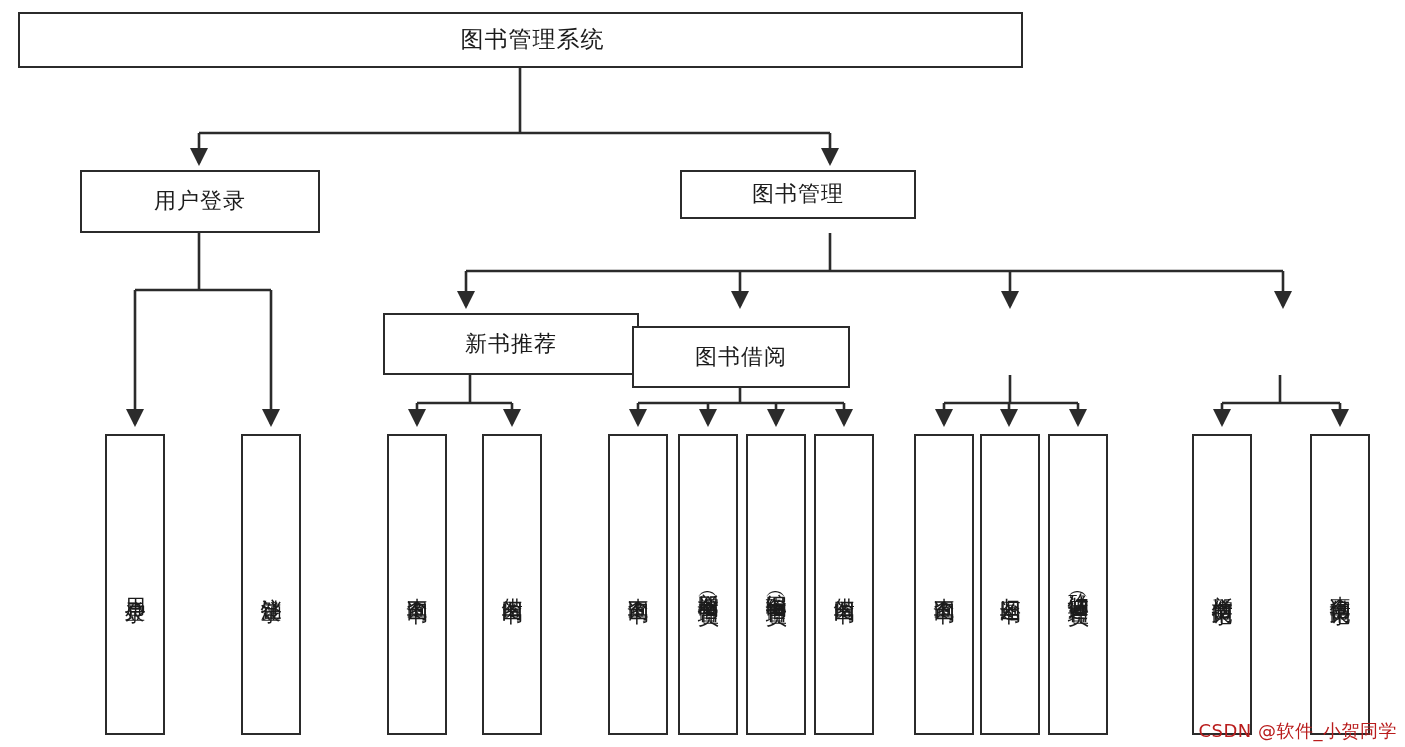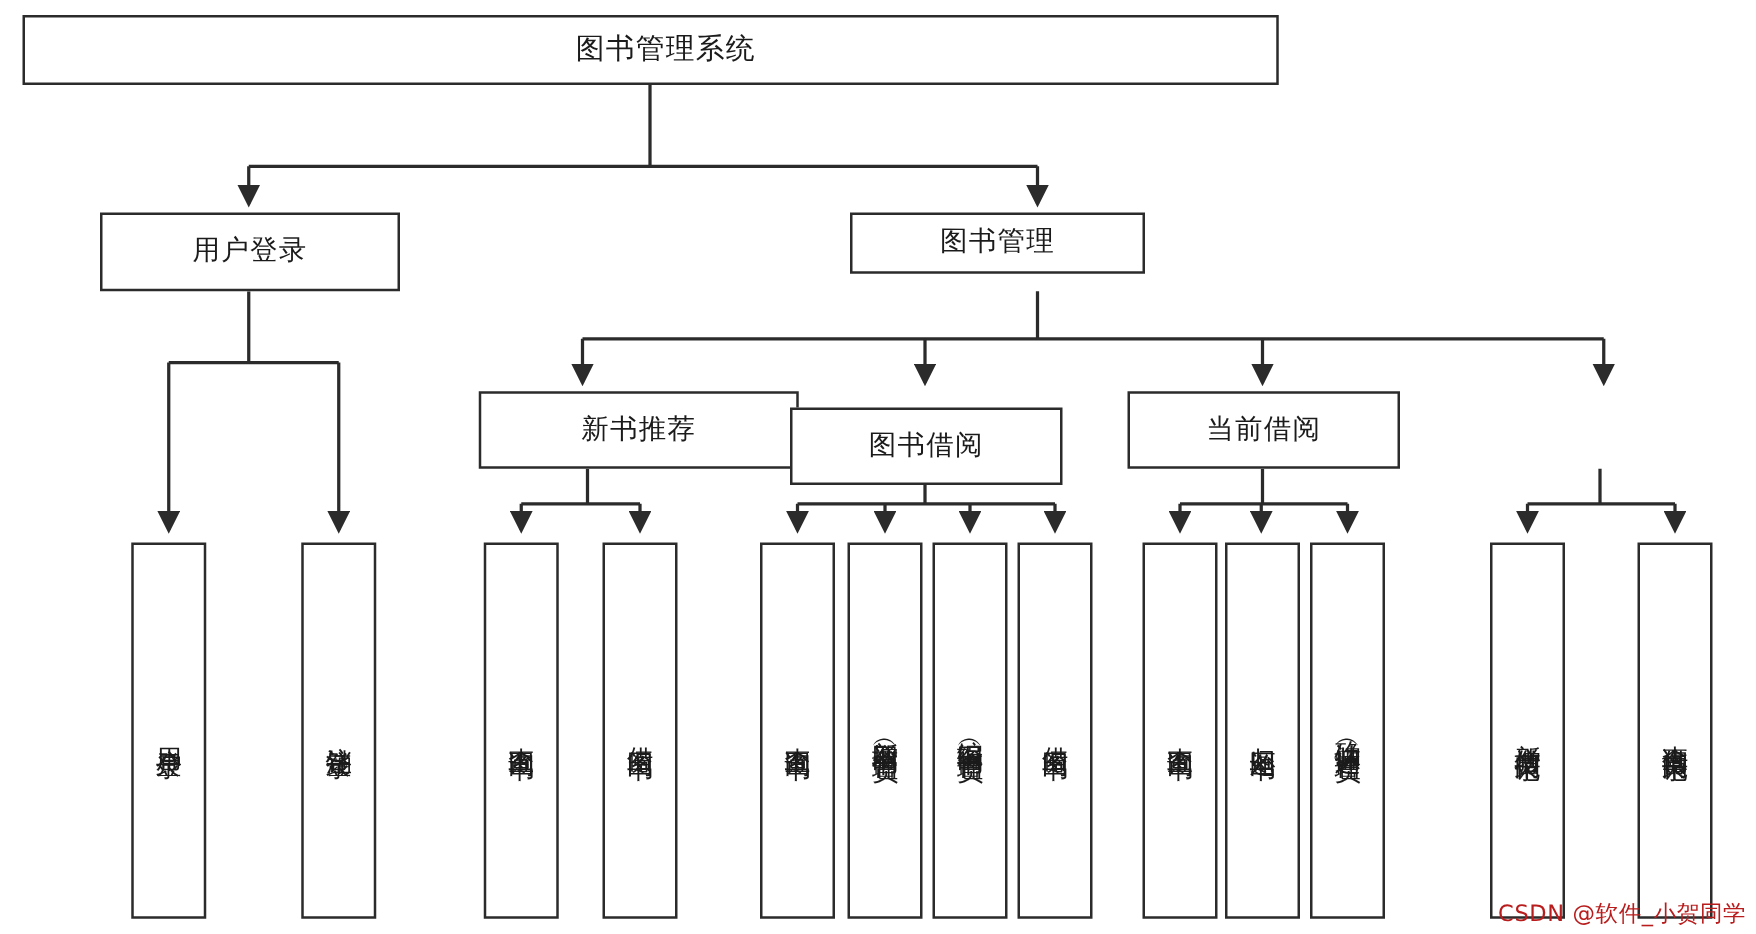--- a/index.html
+++ b/index.html
@@ -146,23 +146,20 @@
   <div class="node level2" style="left:680px; top:170px; width:236px; height:49px;justify-content:center;">
     <span class="htext">图书管理</span>
   </div>
 
   <div class="node level3" style="left:383px; top:313px; width:256px; height:62px;">
     <span class="htext">新书推荐</span>
   </div>
   <div class="node level3" style="left:632px; top:326px; width:218px; height:62px;">
     <span class="htext">图书借阅</span>
   </div>
-  <div class="node level3" style="left:902px; top:313px; width:218px; height:62px;">
-    <span class="htext">当前借阅</span>
-  </div>
 
   <div class="node leaf" style="left:105px; top:434px; width:60px; height:301px;">
     <span class="vtext">用户登录</span>
   </div>
   <div class="node leaf" style="left:241px; top:434px; width:60px; height:301px;">
     <span class="vtext">注销登录</span>
   </div>
 
   <div class="node leaf" style="left:387px; top:434px; width:60px; height:301px;">
     <span class="vtext">查询图书</span>

